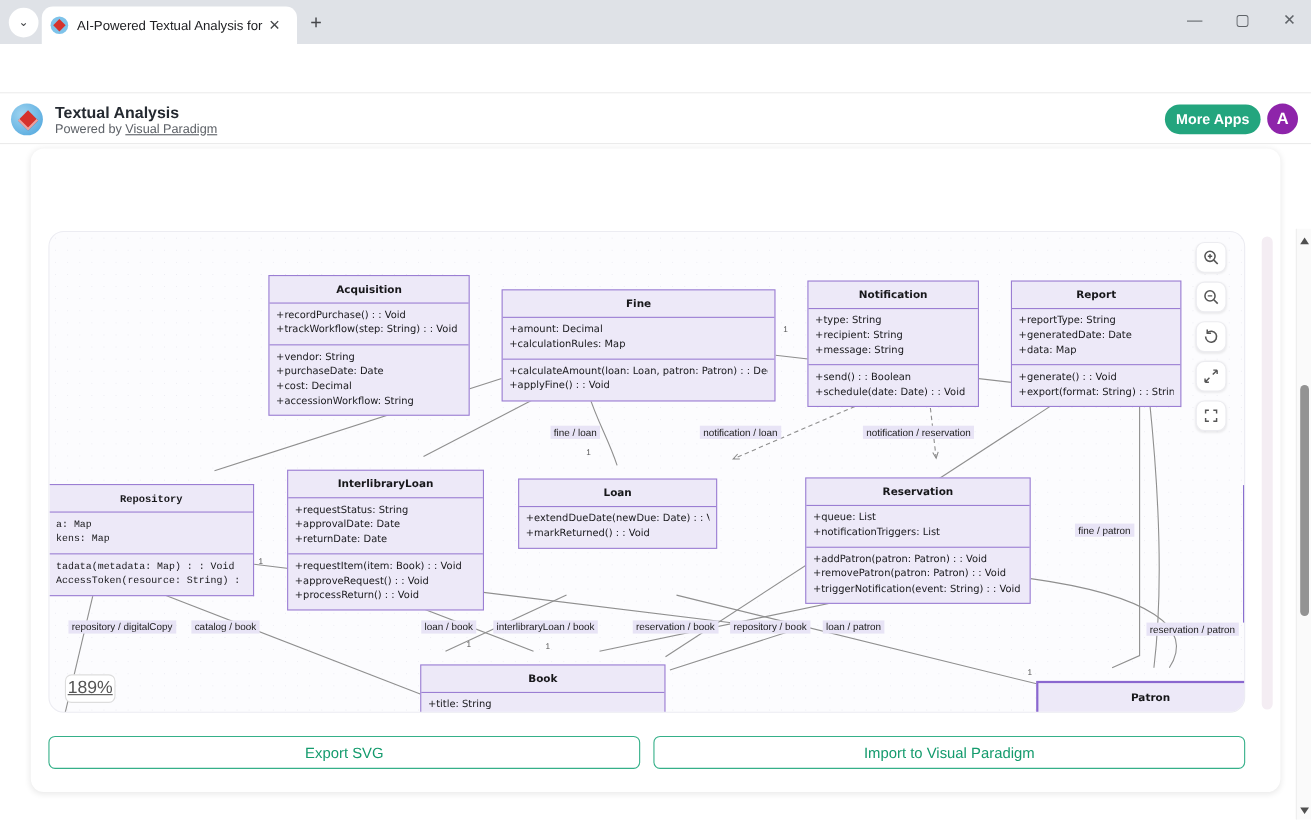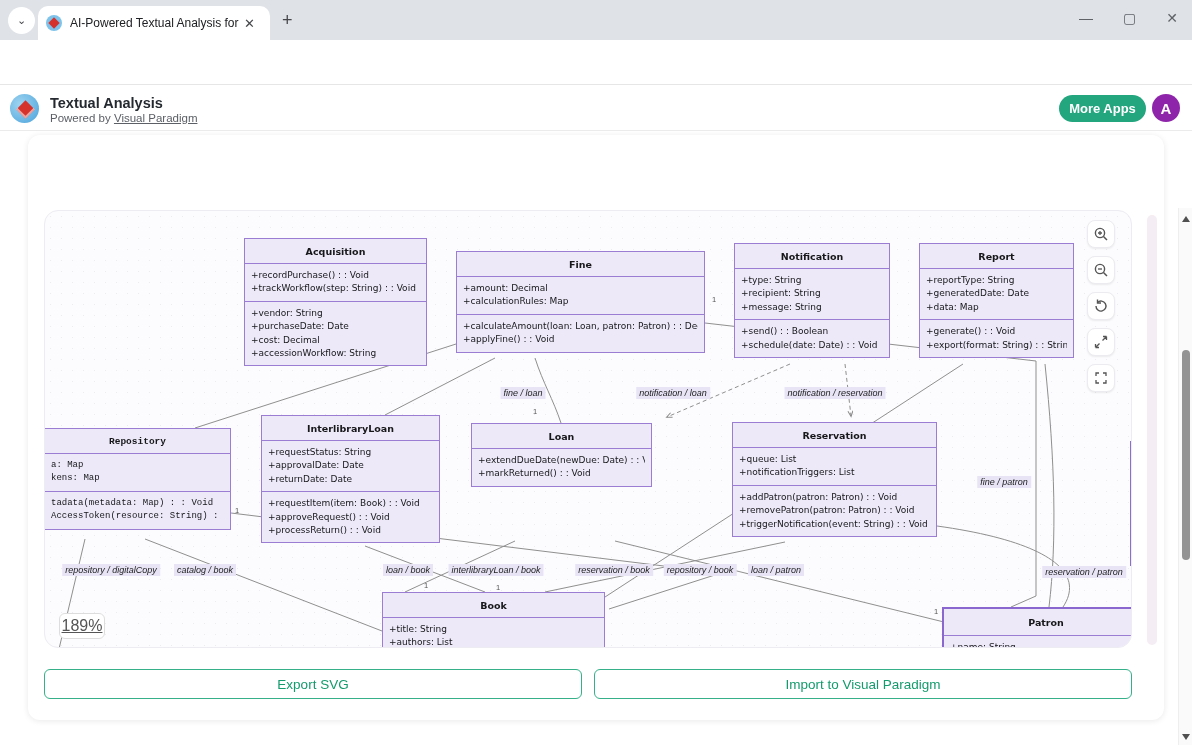--- a/index.html
+++ b/index.html
@@ -57,39 +57,39 @@
   .step-label { position:absolute; top:178px; width:180px; text-align:center; font-size:13.5px; color:#5f6368; }
   .sc1{left:107px}.sc2{left:298px}.sc3{left:490px}.sc4{left:681px}.sc5{left:872px}.sc6{left:1064px}
   .sl1{left:127px;width:171px}.sl2{left:318px;width:172px}.sl3{left:510px;width:171px}.sl4{left:701px;width:171px}.sl5{left:892px;width:172px}
   .st1{left:27px}.st2{left:218px}.st3{left:410px}.st4{left:601px}.st5{left:792px}.st6{left:984px}
 
   
   .diagram { position:absolute; left:44px; top:210px; width:1088px; height:438px; background:#fcfcfe; border:1px solid #ececf2; border-radius:14px; overflow:hidden;
              background-image:radial-gradient(circle,#ebebf2 0.6px,transparent 0.8px); background-size:11px 11px; }
   .connectors { position:absolute; left:0; top:0; width:1088px; height:438px; }
 
-  .uml-box { position:absolute; background:#ede9f8; border:1px solid #9b7ed3; font-size:9px; color:#17171a; font-family:"DejaVu Sans",sans-serif; }
+  .uml-box { position:absolute; background:#ede9f8; border:1px solid #9b7ed3; font-size:9px; color:#17171a; font-family:"DejaVu Sans",sans-serif;margin-top:12px; }
   .uml-title { font-weight:bold; text-align:center; padding:0 4px; height:25px; line-height:25px; border-bottom:1px solid #9b7ed3; font-size:9.5px; white-space:nowrap; overflow:hidden; }
   .uml-sec { padding:5px 6px; overflow:hidden; }
   .uml-sec + .uml-sec { border-top:1px solid #9b7ed3; }
   .uml-line { white-space:nowrap; overflow:hidden; line-height:13.4px; }
 
   .b-acquisition{left:199px;top:27px;width:183px;}
   .b-fine{left:411px;top:40px;width:249px;}
   .b-notification{left:689px;top:32px;width:156px;}
   .b-report{left:874px;top:32px;width:155px;}
   .b-repository{left:0;top:217px;width:186px;border-left:none;font-family:Liberation Mono, monospace;}
   .b-interlibraryloan{left:216px;top:204px;width:179px;}
   .b-loan{left:426px;top:212px;width:181px;}
   .b-reservation{left:687px;top:211px;width:205px;}
   .b-book{left:337px;top:381px;width:223px;height:80px;}
   .b-patron{left:897px;top:396px;width:208px;height:60px;border-width:2px;border-color:#8a67cf;}
   .b-patron .uml-title{height:27px;line-height:27px;}
 
-  .rel { position:absolute; transform:translateX(-50%); background:#e8e4f6; color:#222; font-size:9px; padding:0 3px; line-height:12px; white-space:nowrap;font-style:italic; }
+  .rel { position:absolute; transform:translateX(-50%); background:#e8e4f6; color:#222; font-size:9px; padding:0 3px; line-height:12px; white-space:nowrap; }
   .r-fine-loan{left:478px;top:176px}.r-notif-loan{left:628px;top:176px}.r-notif-res{left:790px;top:176px}
   .r-fine-patron{left:959px;top:265px}
   .r-repo-digital{left:66px;top:353px}.r-catalog-book{left:160px;top:353px}.r-loan-book{left:363px;top:353px}
   .r-ill-book{left:451px;top:353px}.r-res-book{left:569px;top:353px}.r-repo-book{left:655px;top:353px}
   .r-loan-patron{left:731px;top:353px}.r-res-patron{left:1039px;top:355px}
 
   .mult { position:absolute; font-size:7.5px; color:#555; }
   .m1{left:488px;top:196px}.m2{left:667px;top:84px}.m3{left:190px;top:295px}.m4{left:379px;top:370px}.m5{left:451px;top:372px}.m6{left:889px;top:396px}
 
   .clip-edge { position:absolute; left:1085px; top:230px; width:2px; height:125px; background:#8a6fd0; }

